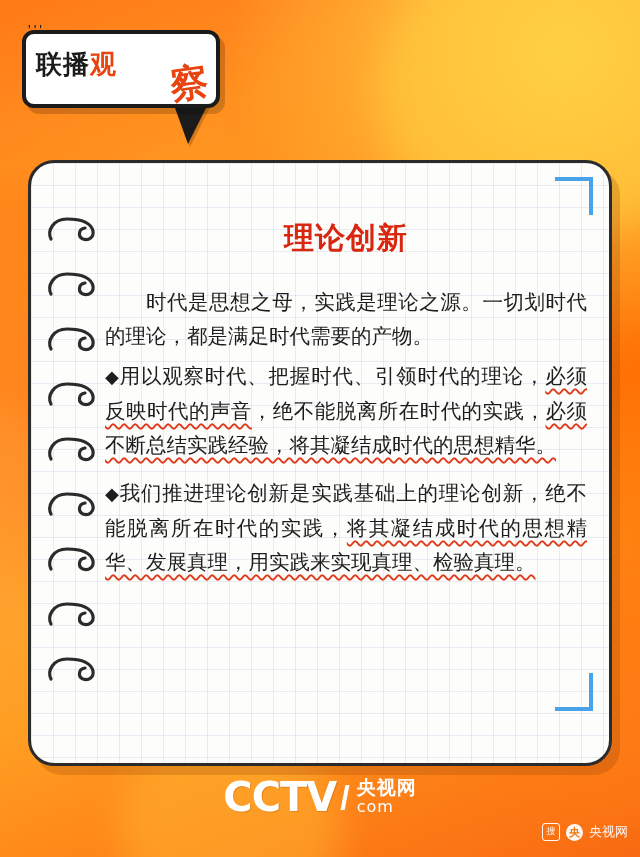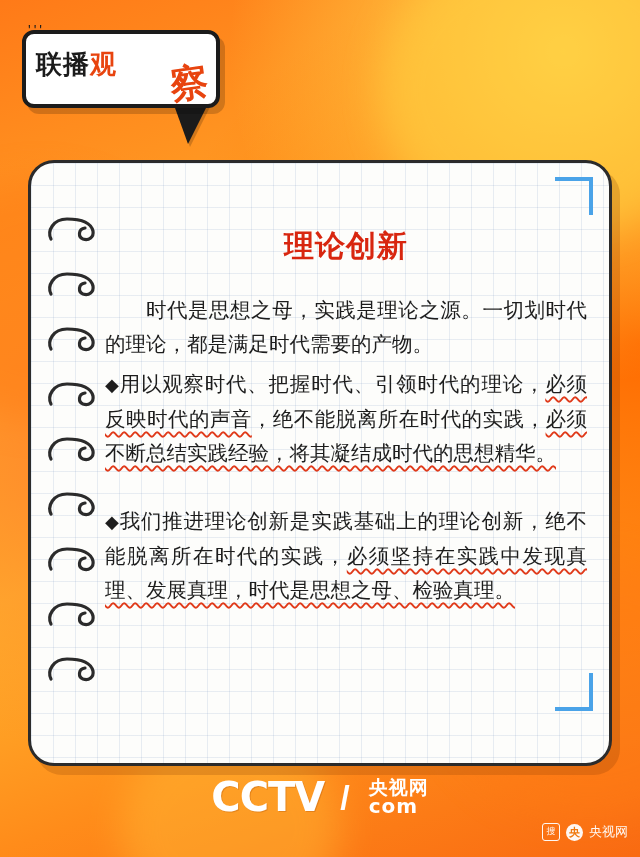--- a/index.html
+++ b/index.html
@@ -159,36 +159,36 @@
 
   
   .title {
     text-align: center;
     color: #d8260f;
     font-weight: bold;
     font-size: 30px;
     line-height: 42px;
     letter-spacing: 1px;
     font-family: "DejaVu Serif", "Liberation Serif", serif;
-    margin-top: 36px;
+    margin-top: 28px;
   }
   .title .l2 { display: block; }
 
   
   .body {
     margin-top: 26px;
     color: #1d1d1d;
     font-size: 20.5px;
     line-height: 34px;
     font-family: "DejaVu Serif", "Liberation Serif", serif;
     text-align: justify;
   }
   .para { margin-bottom: 6px; }
   .para.indent { text-indent: 2em; }
-  .bullet { margin-bottom: 34px; }
+  .bullet { margin-bottom: 14px; }
   .dia { font-size: 18px; }
 
   .wavy {
     text-decoration: underline;
     text-decoration-color: #e03a1a;
     text-decoration-style: wavy;
     text-decoration-thickness: 2px;
     text-underline-offset: 5px;
   }
 
@@ -200,39 +200,39 @@
     bottom: 0;
     height: 97px;
   }
   .cctv {
     position: absolute;
     left: 50%;
     transform: translateX(-50%);
     top: 14px;
     display: flex;
     align-items: center;
-    gap: 18px;
+    gap: 6px;
   }
   .cctv-main {
     font-family: "DejaVu Sans", "Liberation Sans", sans-serif;
     font-size: 40px;
     font-weight: bold;
     color: #ffffff;
     letter-spacing: -1px;
     text-shadow: 1px 1px 0 rgba(150,60,0,.25);
   }
   .cctv-sub {
     display: flex;
     flex-direction: column;
     line-height: 19px;
     color: #ffffff;
     font-family: "DejaVu Sans", "Liberation Sans", sans-serif;
   }
   .cctv-cn { font-size: 19px; font-weight: bold; letter-spacing: 1px; }
-  .cctv-en { font-size: 20px; font-weight: bold; letter-spacing: 1px; }
+  .cctv-en { font-size: 16px; font-weight: normal; letter-spacing: 1px; }
   .slash {
     color: #ffffff;
     font-size: 34px;
     font-weight: bold;
     margin: 0 1px 0 -2px;
   }
 
   .wm {
     position: absolute;
     right: 12px;
@@ -333,21 +333,21 @@
     <div class="corner br"></div>
 
     <div class="card-inner">
       <div class="title">
         <span class="l1">理论创新</span>
       </div>
 
       <div class="body" id="body-host">
           <div class="para indent">时代是思想之母，实践是理论之源。一切划时代的理论，都是满足时代需要的产物。</div>
           <div class="bullet"><span class="dia">◆</span><span>用以观察时代、把握时代、引领时代的理论，</span><span class="wavy">必须反映时代的声音</span><span>，绝不能脱离所在时代的实践，</span><span class="wavy">必须不断总结实践经验，将其凝结成时代的思想精华。</span></div>
-          <div class="bullet"><span class="dia">◆</span><span>我们推进理论创新是实践基础上的理论创新，绝不能脱离所在时代的实践，</span><span class="wavy">必须坚持在实践中发现真理、发展真理，时代是思想之母、检验真理。</span></div>
+          <div class="bullet"><span class="dia">◆</span><span>我们推进理论创新是实践基础上的理论创新，绝不能脱离所在时代的实践，</span><span class="wavy">将其凝结成时代的思想精华、发展真理，用实践来实现真理、检验真理。</span></div>
         </div>
     </div>
   </div>
 
   <div class="footer">
     <div class="cctv">
       <span class="cctv-main">CCTV</span>
       <span class="slash">/</span>
       <span class="cctv-sub">
         <span class="cctv-cn">央视网</span>

